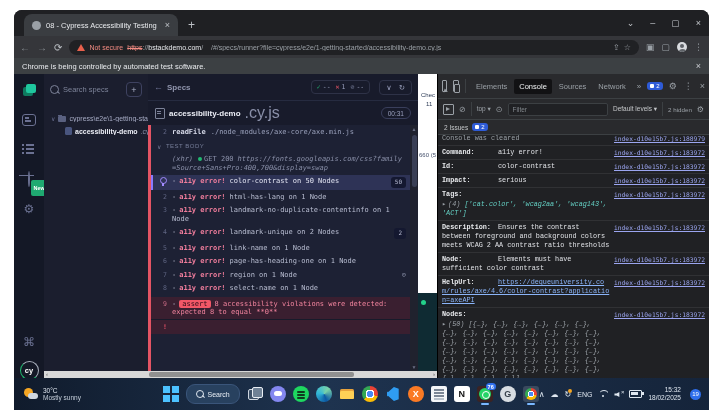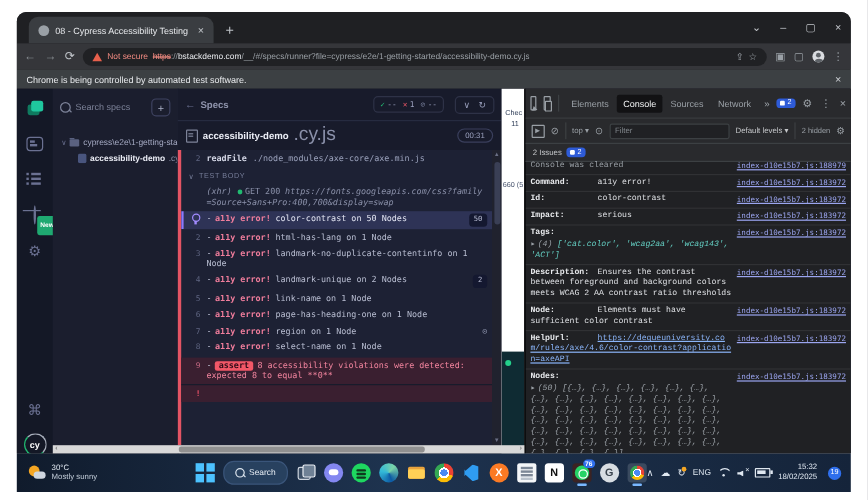--- a/index.html
+++ b/index.html
@@ -108,21 +108,21 @@
   .aname{color:#f27e9d;font-weight:bold;margin-right:4px;}
   .amsg{color:#b8bdd1;word-break:break-word;}
   .rbadge{flex:none;background:#141830;color:#b9bdd4;border-radius:3px;padding:1px 4px;font-size:6px;margin-left:4px;}
   .eye{flex:none;color:#8a90a9;font-size:7px;margin-left:4px;}
   .log-row.selected{background:#2e3356;box-shadow:inset 2px 0 0 #8b7aff;}
   .log-row.selected .amsg{color:#e2e4f2;}
   .pin{display:inline-block;width:5px;height:5px;border:1.5px solid #a28bff;border-radius:50%;position:relative;}
   .pin:after{content:"";position:absolute;left:1px;top:5px;width:1.5px;height:3px;background:#a28bff;}
   .log-row.assert{background:#3a1f30;margin-top:2px;}
   .log-row.assert .log-num{color:#c86a84;}
-  .chip{background:#f25767;color:#2d0b17;font-weight:bold;border-radius:2px;padding:0 3px;margin-right:4px;}
+  .chip{background:#f25767;color:#2d0b17;font-weight:normal;border-radius:2px;padding:0 3px;margin-right:4px;}
   .assert .amsg{color:#f republican;}
   .assertmsg{color:#f republican;}
   .log-row.errorrow{background:#3a1f30;border-top:1px solid #181b2b;}
   .ename{color:#f2546b;font-weight:bold;}
   .bang{color:#f2546b;font-weight:bold;}
   .vscroll{position:absolute;right:0;top:51px;bottom:7px;width:8px;background:#20222e;}
   .vscroll .a{position:absolute;left:0;width:8px;height:8px;color:#6a6f85;font-size:5px;text-align:center;line-height:8px;}
   .vscroll .thumb{position:absolute;left:1.5px;top:10px;width:5px;height:52px;background:#3a3f55;border-radius:3px;}
   
   .aut{position:absolute;left:404px;top:0;width:19px;height:100%;background:#fff;overflow:hidden;}

